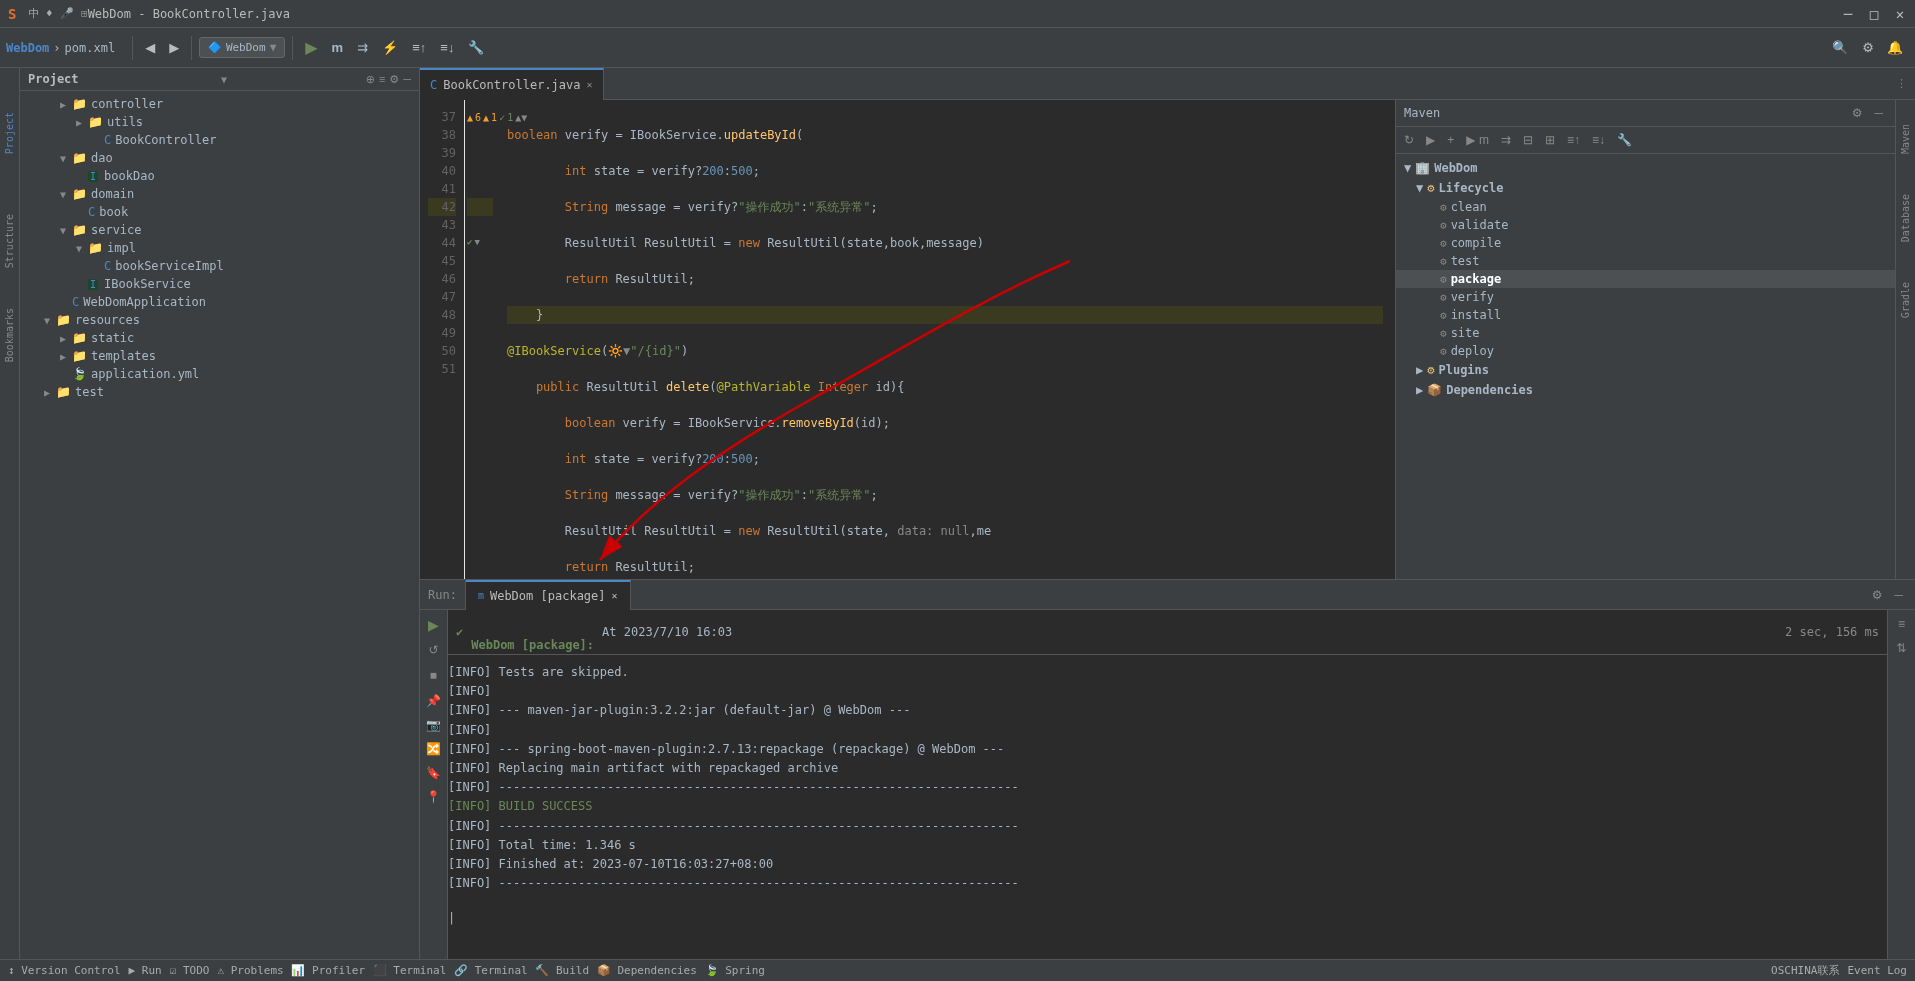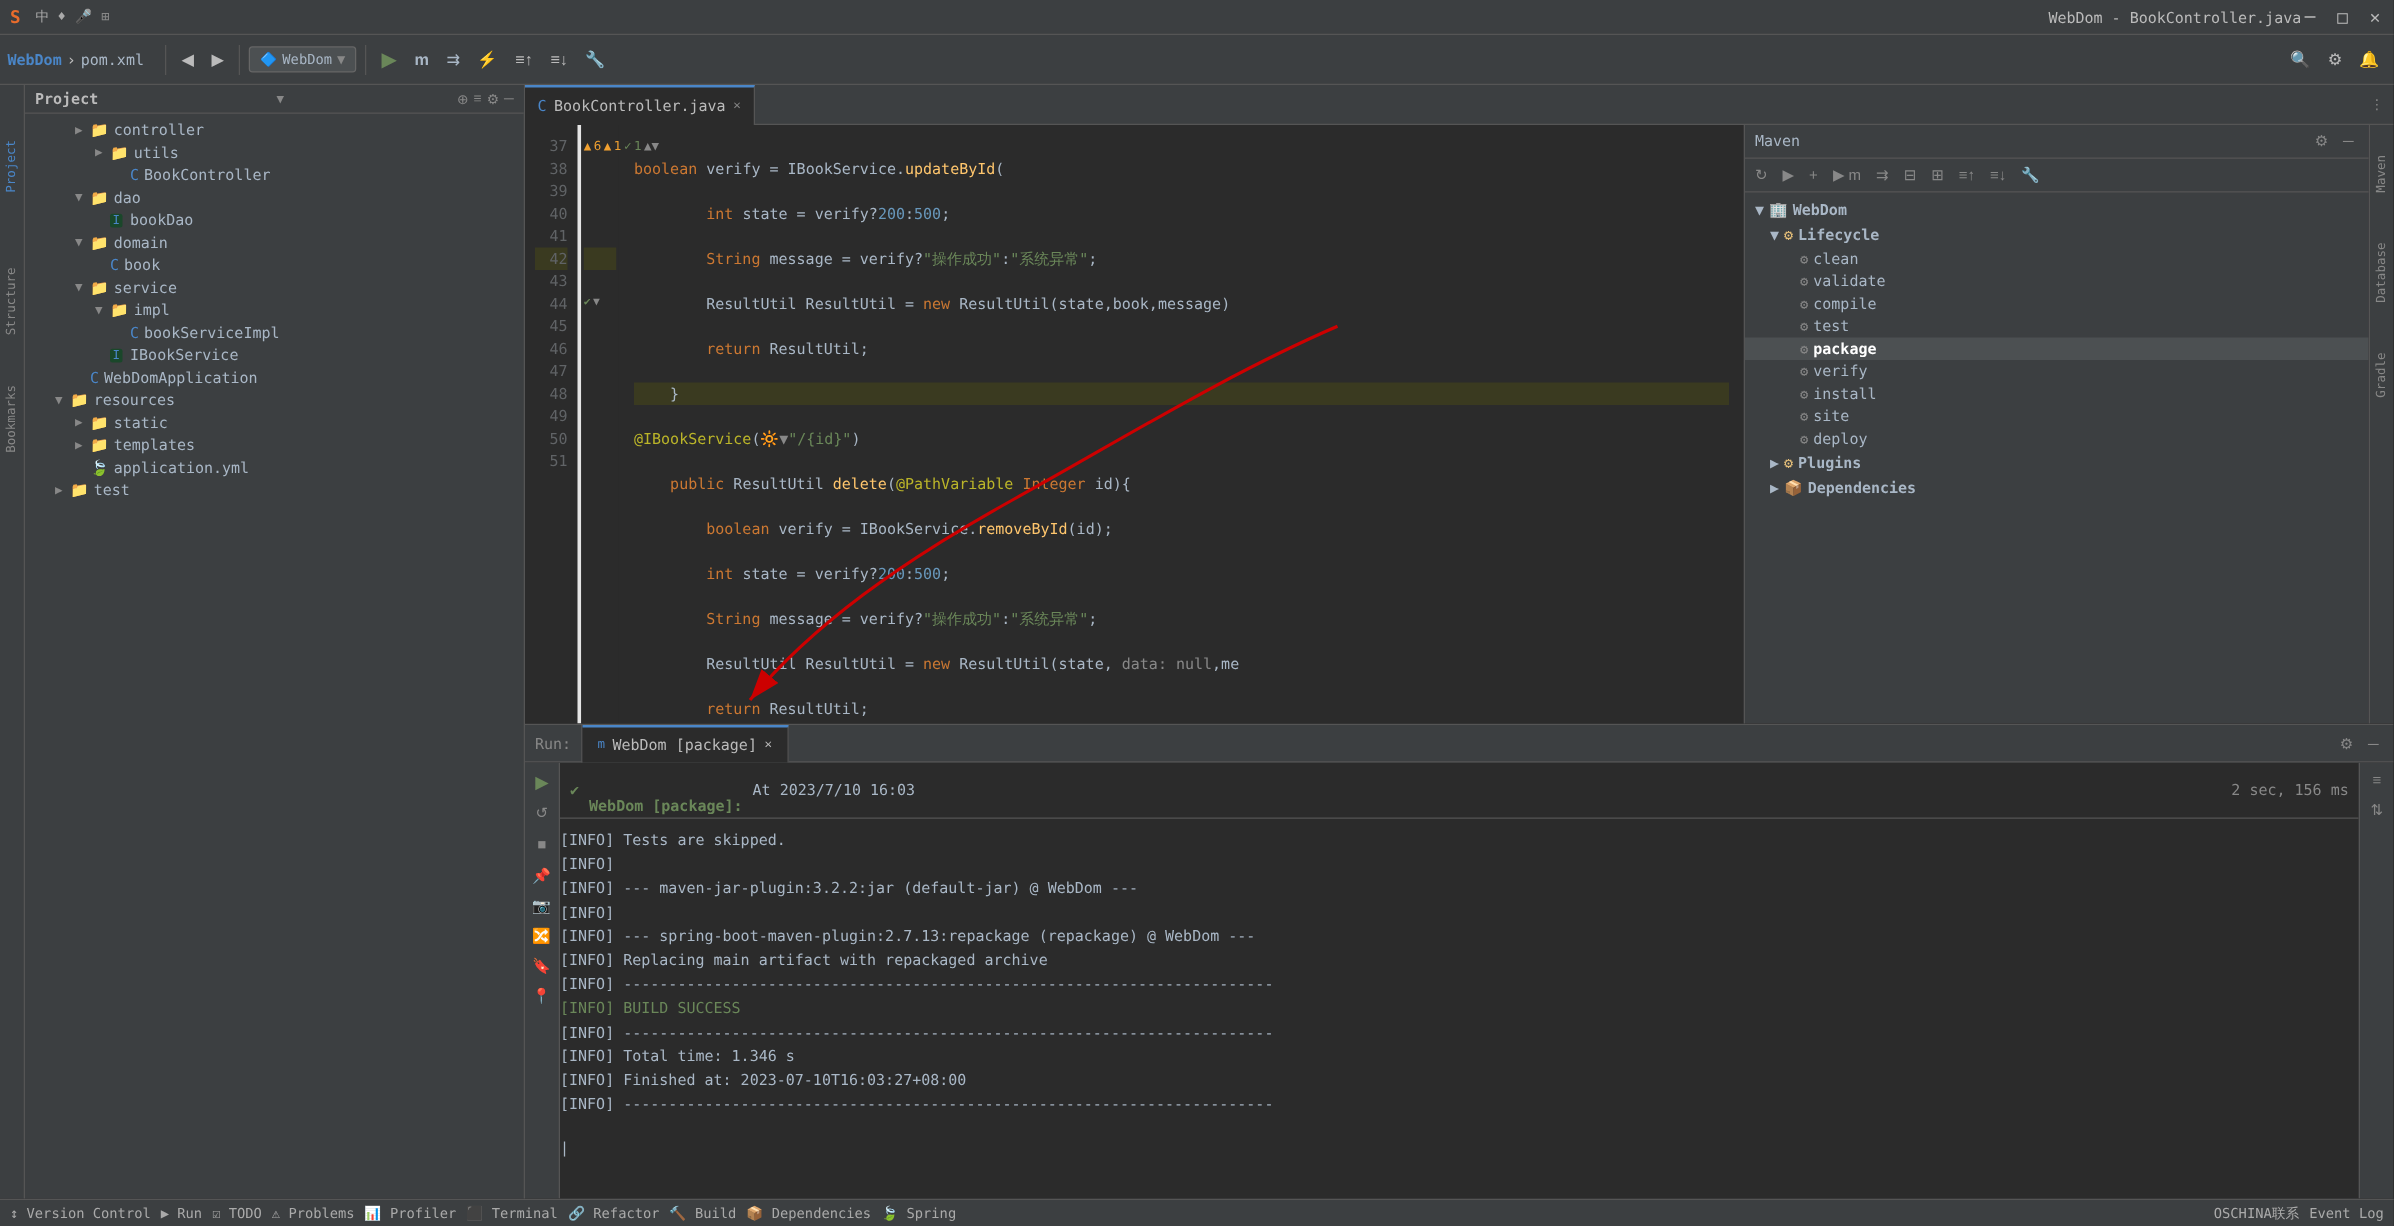--- a/index.html
+++ b/index.html
@@ -3,21 +3,21 @@
   <meta charset="utf-8">
   <style>
     * { margin: 0; padding: 0; box-sizing: border-box; }
     body { font-family: 'Consolas', 'Monaco', monospace; font-size: 12px; background: #2b2b2b; color: #a9b7c6; width: 1915px; height: 981px; overflow: hidden; display: flex; flex-direction: column; }
 
     
     .titlebar { background: #3c3f41; height: 28px; display: flex; align-items: center; padding: 0 8px; border-bottom: 1px solid #555; flex-shrink: 0; }
     .titlebar-left { display: flex; align-items: center; gap: 8px; }
     .titlebar-menus { display: flex; gap: 2px; font-size: 12px; color: #bbbbbb; }
     .titlebar-menus span { padding: 2px 6px; cursor: pointer; }
-    .titlebar-title { flex: 1; text-align: right; color: #bbbbbb; font-size: 12px; }
+    .titlebar-title { flex: 1; text-align: left; color: #bbbbbb; font-size: 12px; }
     .titlebar-controls { display: flex; gap: 4px; }
     .titlebar-controls span { width: 14px; height: 14px; display: flex; align-items: center; justify-content: center; cursor: pointer; color: #bbbbbb; font-size: 14px; }
 
     
     .main-toolbar { background: #3c3f41; height: 40px; display: flex; align-items: center; padding: 0 6px; border-bottom: 1px solid #555; flex-shrink: 0; gap: 4px; }
     .toolbar-btn { background: none; border: none; color: #bbbbbb; cursor: pointer; padding: 3px 5px; font-size: 13px; border-radius: 2px; }
     .toolbar-separator { width: 1px; height: 24px; background: #555; margin: 0 3px; }
     .run-config { background: #4c5052; border: 1px solid #666; border-radius: 3px; padding: 3px 8px; color: #a9b7c6; font-size: 11px; cursor: pointer; display: flex; align-items: center; gap: 4px; }
     .breadcrumb { display: flex; align-items: center; gap: 4px; font-size: 12px; color: #bbbbbb; margin-right: 10px; }
 
@@ -40,21 +40,21 @@
 
     
     .editor-area { flex: 1; display: flex; flex-direction: column; overflow: hidden; }
     .editor-tabs { background: #3c3f41; border-bottom: 1px solid #555; display: flex; align-items: center; padding: 0; height: 32px; flex-shrink: 0; }
     .editor-tab { display: flex; align-items: center; padding: 0 10px; height: 32px; border-right: 1px solid #555; cursor: pointer; font-size: 12px; color: #aaa; gap: 6px; background: #2d2d2d; }
     .editor-tab.active { background: #2b2b2b; color: #bbbbbb; border-top: 2px solid #4a86c8; }
     .tab-close { font-size: 10px; color: #888; cursor: pointer; }
 
     
     .code-editor { flex: 1; display: flex; overflow: hidden; background: #2b2b2b; }
-    .line-numbers { background: #2b2b2b; padding: 8px 8px; text-align: right; color: #606366; font-size: 12px; line-height: 1.5; border-right: 3px solid #e5e5e5; min-width: 45px; user-select: none; flex-shrink: 0; }
+    .line-numbers { background: #2b2b2b; padding: 8px 8px; text-align: right; color: #606366; font-size: 12px; line-height: 1.5; border-right: 1px solid #e5e5e5; min-width: 45px; user-select: none; flex-shrink: 0; }
     .code-content { flex: 1; padding: 8px 12px; overflow: auto; font-size: 12px; line-height: 1.5; white-space: pre; }
 
     
     .kw { color: #cc7832; }
     .string { color: #6a8759; }
     .annotation { color: #bbb529; }
     .method { color: #ffc66d; }
     .number { color: #6897bb; }
 
     
@@ -521,21 +521,21 @@
   </div>
 </div>
 
 <div class="status-bar">
   <span style="color:#aaa;">↕ Version Control</span>
   <span style="color:#aaa;">▶ Run</span>
   <span style="color:#aaa;">☑ TODO</span>
   <span style="color:#aaa;">⚠ Problems</span>
   <span style="color:#aaa;">📊 Profiler</span>
   <span style="color:#aaa;">⬛ Terminal</span>
-  <span style="color:#aaa;">🔗 Refactor</span>
+  <span style="color:#aaa;">🔗 Terminal</span>
   <span style="color:#aaa;">🔨 Build</span>
   <span style="color:#aaa;">📦 Dependencies</span>
   <span style="color:#aaa;">🍃 Spring</span>
   <div style="flex:1;"></div>
   <span style="color:#aaa; font-size:11px;">OSCHINA联系</span>
   <span style="color:#aaa; font-size:11px;">Event Log</span>
 </div>
 
 <svg style="position:fixed; left:0; top:0; width:1915px; height:981px; pointer-events:none; z-index:9999;">
   <defs>

